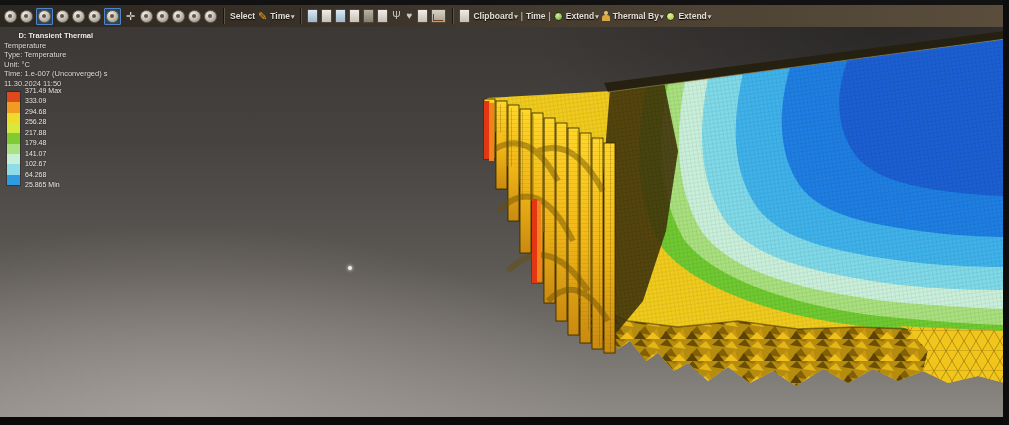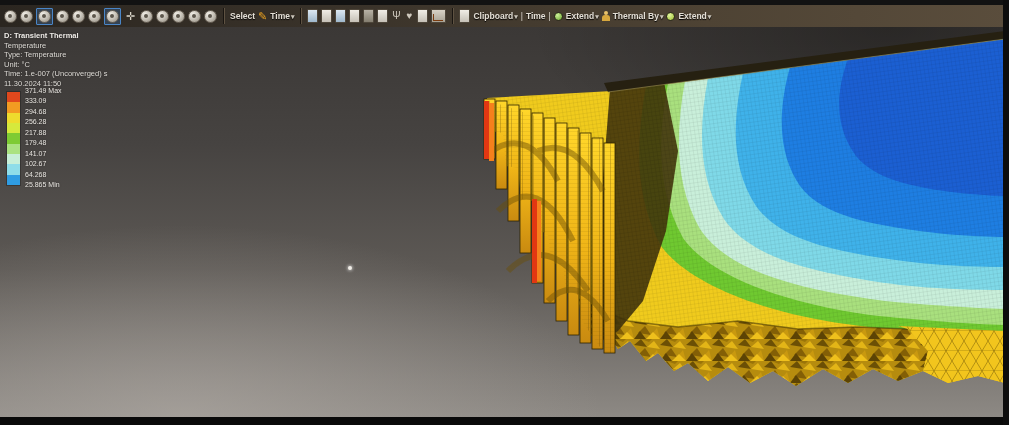--- a/index.html
+++ b/index.html
@@ -44,21 +44,21 @@
   .toolbar .group{display:flex;align-items:center;gap:3px;}
   
   .viewport{position:absolute;left:0;top:27px;width:1009px;height:390px;overflow:hidden;
       background:
         radial-gradient(ellipse 700px 320px at 18% 100%, rgba(182,176,170,.55) 0%, rgba(182,176,170,0) 60%),
         radial-gradient(ellipse 600px 260px at 88% 0%, rgba(0,0,0,.30) 0%, rgba(0,0,0,0) 60%),
         linear-gradient(180deg,#3b3836 0%,#464341 30%,#5d5955 62%,#8d8984 100%);}
   
   .annotation{position:absolute;left:4px;top:4px;color:#dedbd6;font-size:7.5px;line-height:9.5px;
       text-shadow:0 0 2px rgba(0,0,0,.4);}
-  .annotation .l0{font-weight:bold;color:#efecE8;}
+  .annotation .l0{font-weight:bold;color:#efecE8;text-align:center;}
   
   .legend{position:absolute;left:6px;top:64px;display:flex;}
   .legend-bar{width:13px;height:93px;display:flex;flex-direction:column;border:1px solid rgba(0,0,0,.25);}
   .legend-bar div{width:100%;height:10.34px;}
   .legend-labels{display:flex;flex-direction:column;justify-content:space-between;height:101px;
       margin:-4px 0 0 4px;font-size:7px;color:#e9e6e1;text-shadow:0 0 2px rgba(0,0,0,.4);}
   
   .cursor-dot{position:absolute;left:348px;top:239px;width:4px;height:4px;border-radius:50%;
       background:#f2efe9;box-shadow:0 0 3px 1px rgba(255,255,255,.45);}
   .scene{position:absolute;left:478px;top:4px;}

